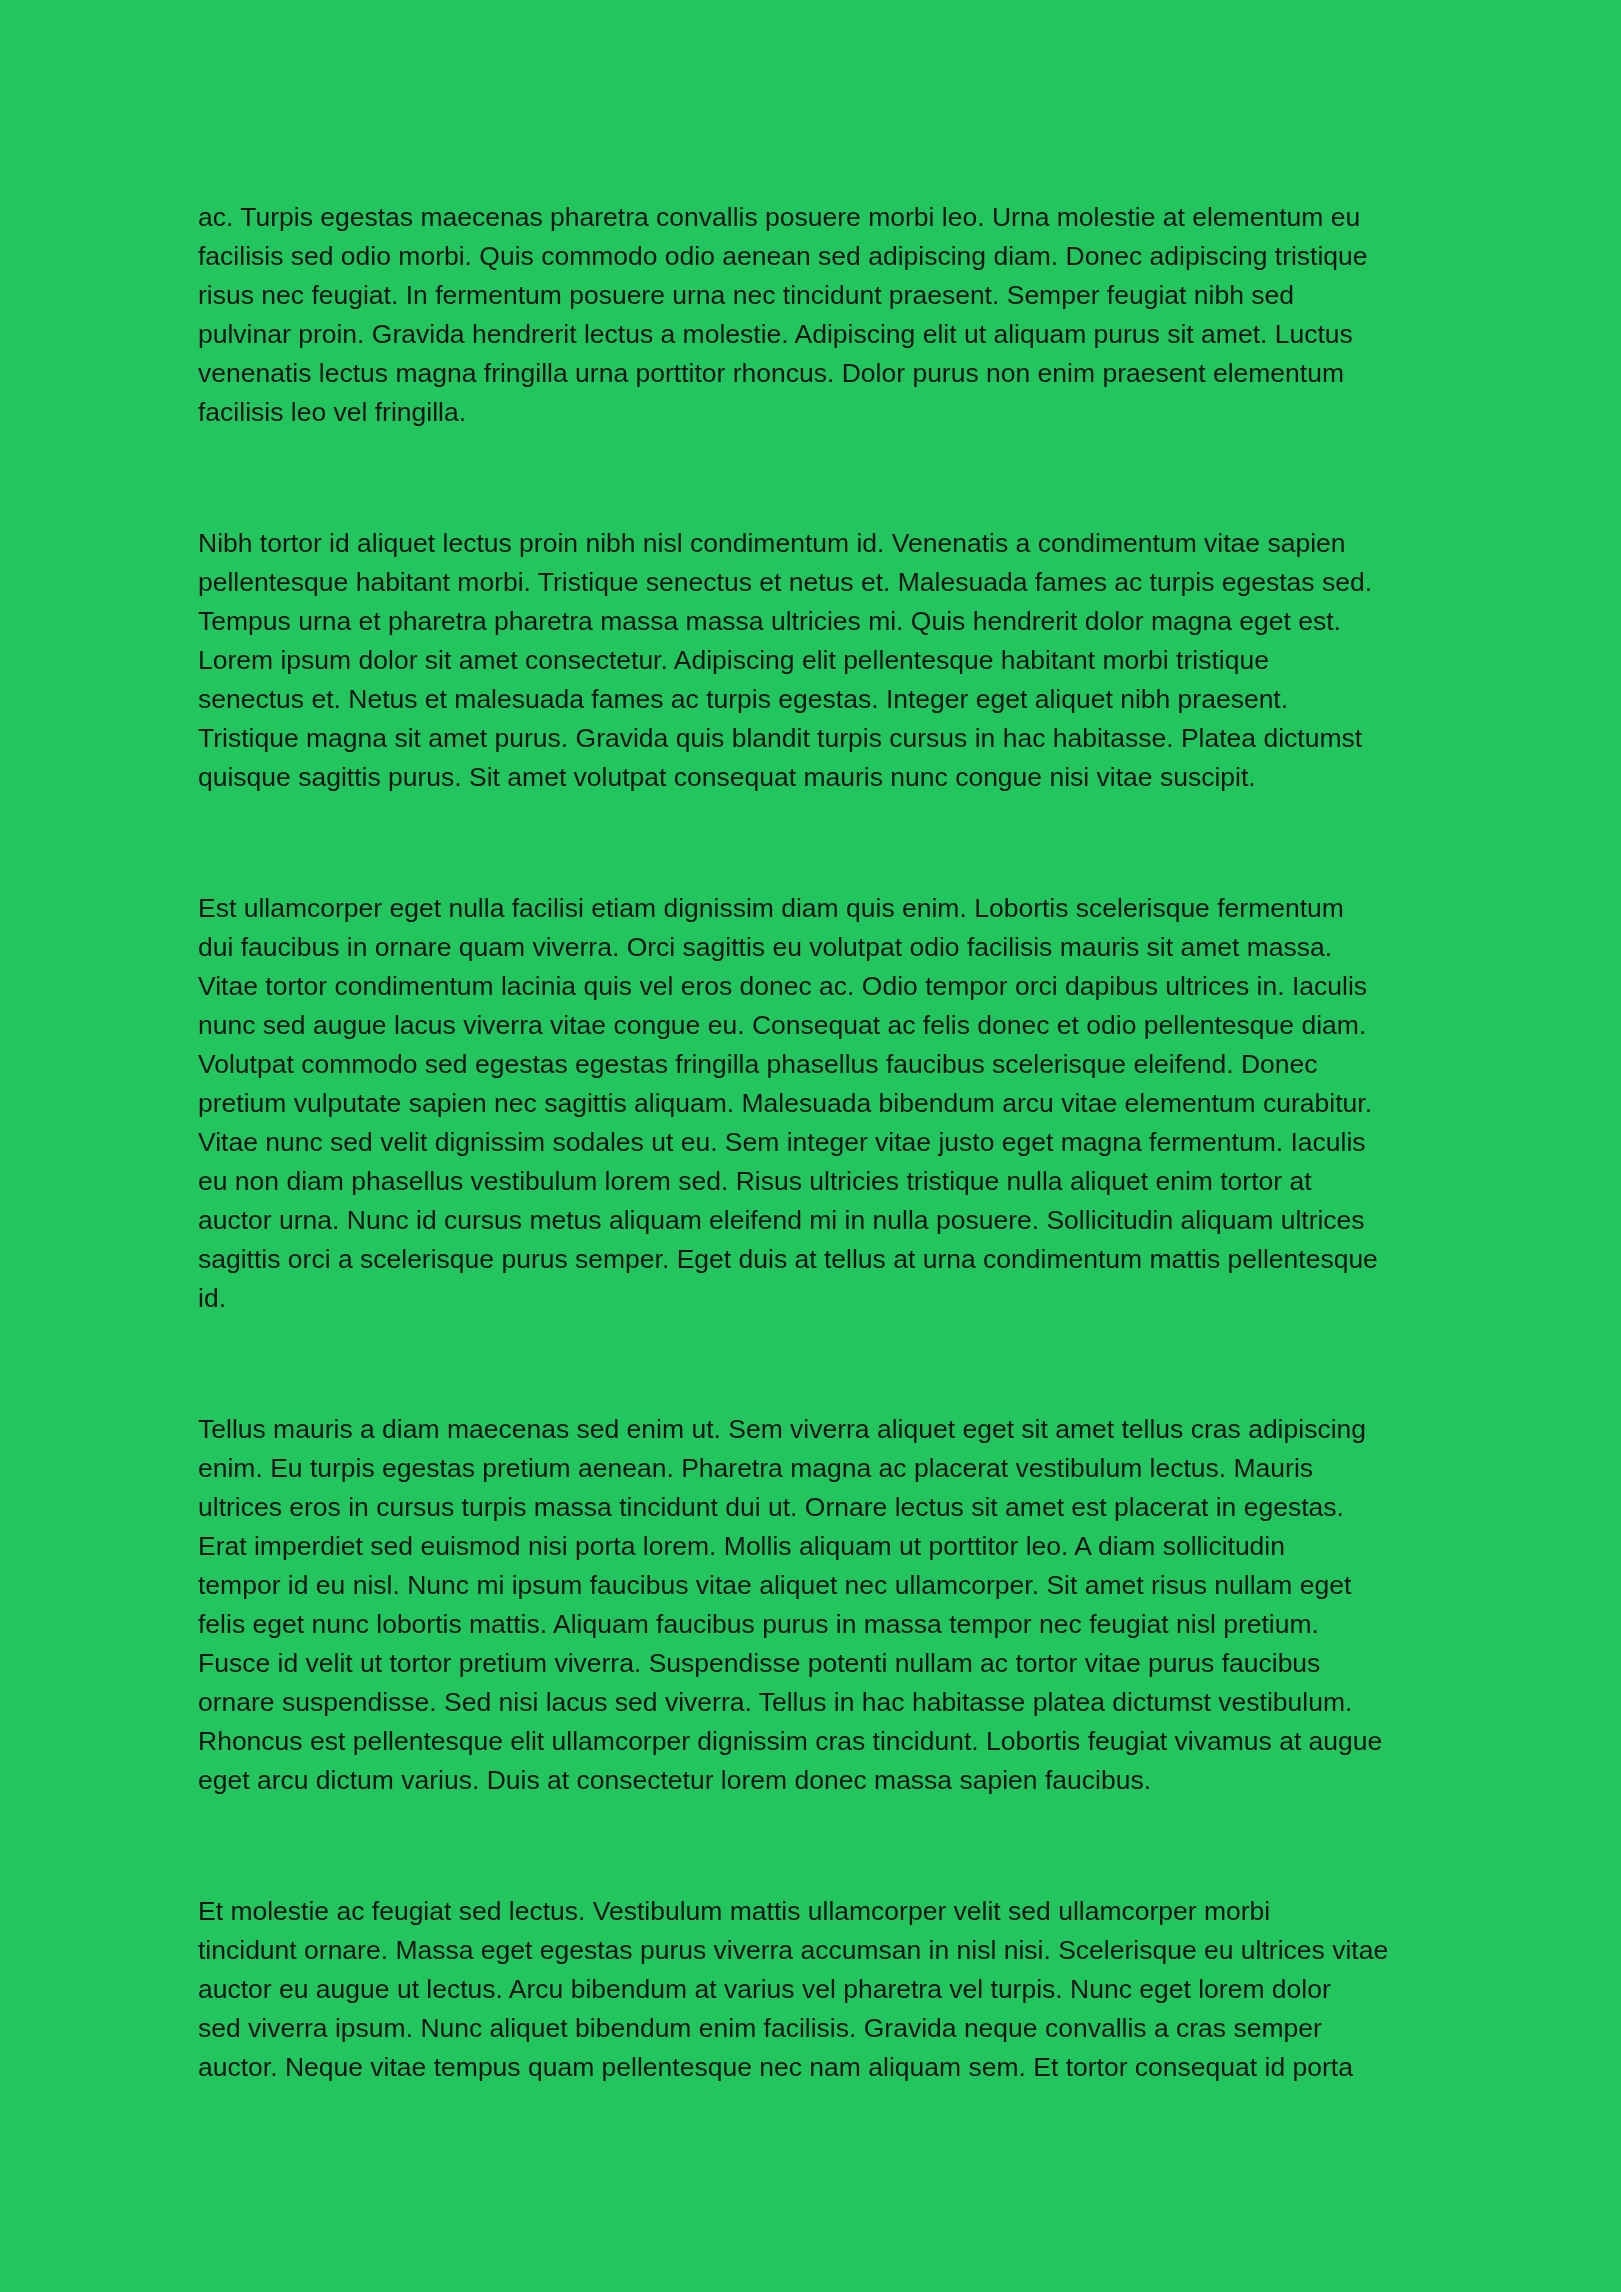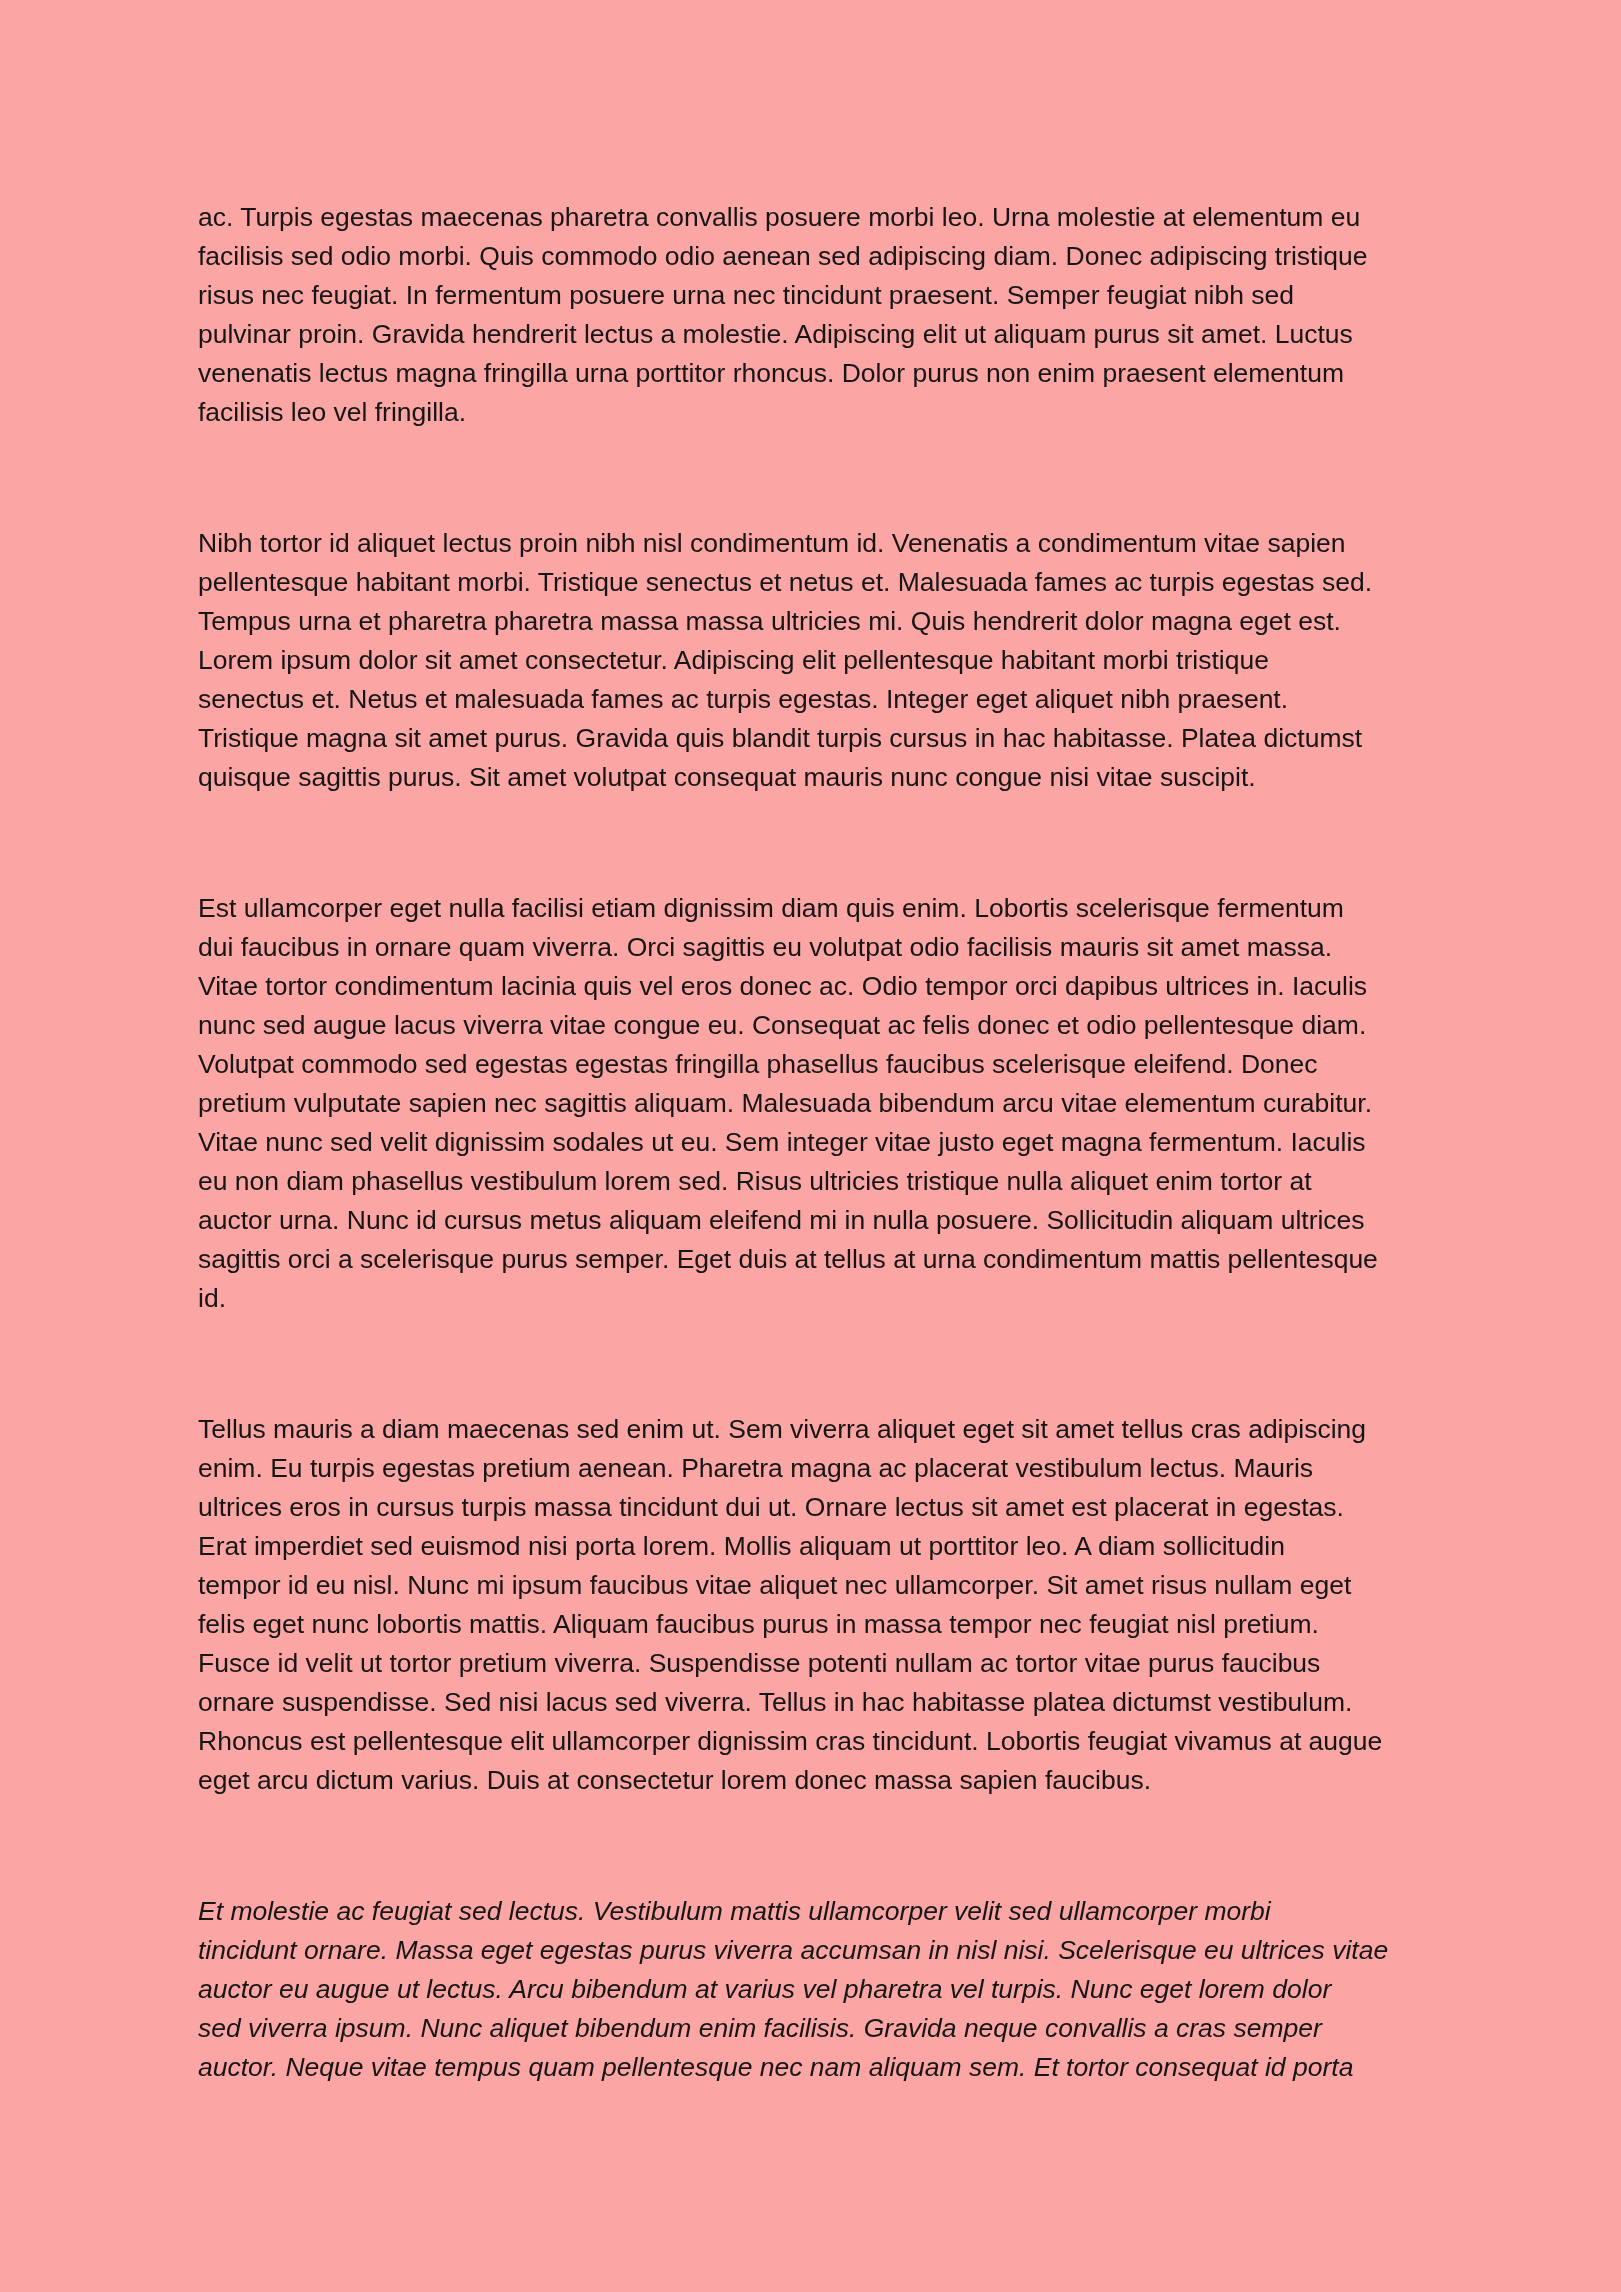--- a/index.html
+++ b/index.html
@@ -4,41 +4,40 @@
 <style>
   html, body {
     margin: 0;
     padding: 0;
     background: #ffffff;
   }
   .page {
     position: relative;
     width: 1621px;
     height: 2293px;
-    background: #fca5a5;
+    background: #22c55e;
     overflow: hidden;
   }
   .content {
     position: absolute;
     top: 198px;
     left: 198px;
     width: 1274px;
     font-family: "Liberation Sans", "DejaVu Sans", sans-serif;
     font-size: 26.5px;
     line-height: 39px;
     color: #161616;
     text-align: left;
   }
   .para {
     margin: 0 0 92px 0;
     white-space: pre-line; 
   }
   .para:last-child {
     margin-bottom: 12px;
-    font-style: italic;
   }
 </style>
 </head>
 <body>
 
 <div class="page">
   <div class="content">
     <p class="para">ac. Turpis egestas maecenas pharetra convallis posuere morbi leo. Urna molestie at elementum eu
 facilisis sed odio morbi. Quis commodo odio aenean sed adipiscing diam. Donec adipiscing tristique
 risus nec feugiat. In fermentum posuere urna nec tincidunt praesent. Semper feugiat nibh sed

